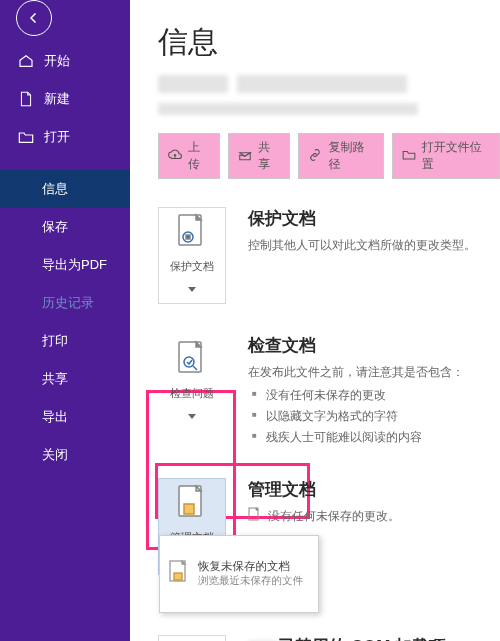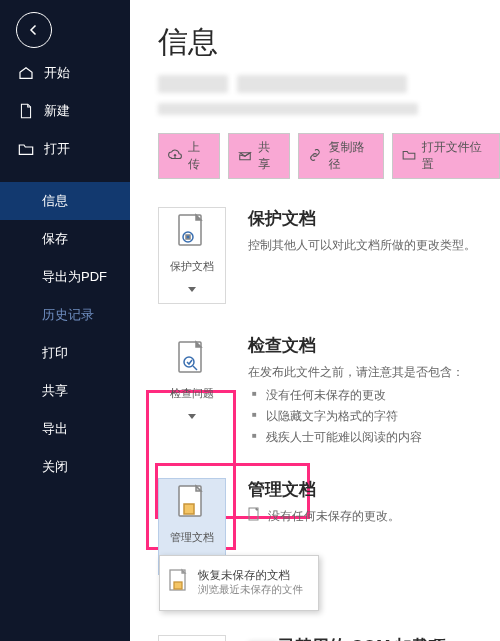--- a/index.html
+++ b/index.html
@@ -1,17 +1,17 @@
 <!DOCTYPE html>
 <html><head>
 <meta charset="utf-8">
 <style>
 * { margin:0; padding:0; box-sizing:border-box; font-family:"Microsoft YaHei","Segoe UI",sans-serif; }
 body { width:500px; height:641px; background:#fff; overflow:hidden; display:flex; }
-.sidebar { width:130px; background:#0f172a; color:#fff; padding-top:12px; position:relative; z-index:1;}
+.sidebar { width:130px; background:#4c1d95; color:#fff; position:relative; z-index:1;}
 .back { width:36px; height:36px; border:1.5px solid #fff; border-radius:50%; margin-left:16px; margin-bottom:6px; display:flex; align-items:center; justify-content:center; cursor:pointer;}
 .back svg { stroke:#fff; }
 .nav-item { display:flex; align-items:center; gap:10px; padding:10px 18px; font-size:13px; cursor:pointer; }
 .nav-item.text-only { padding-left:42px; }
 .nav-item.selected { background:#12396f; }
 .nav-item.disabled { color:#6f8ec0; cursor:default; }
 .nav-icon { width:16px; height:16px; display:flex; align-items:center; justify-content:center; }
 .highlight-red { border:3px solid #ff2a7f; position:absolute; pointer-events:none; }
 .main { flex:1; padding:22px 0 0 28px; color:#333; }
 .title { font-size:30px; color:#2a2a2a; margin-bottom:12px; }
@@ -23,21 +23,21 @@
 .section { display:flex; gap:22px; margin-bottom:30px; position:relative; }
 .tile { width:68px; display:flex; flex-direction:column; align-items:center; gap:6px; border:1px solid transparent; padding:4px 2px 6px; cursor:pointer; position:relative;}
 .tile .tile-icon { width:42px; height:42px; display:flex; align-items:center; justify-content:center; }
 .tile-label { font-size:11px; color:#555; text-align:center; line-height:1.2;}
 .tile.active { background:#dbe6f4; border-color:#b8cde8;}
 .section-body h3 { font-size:17px; color:#2a2a2a; margin-bottom:6px; font-weight:600;}
 .section-body p { font-size:12px; color:#666; line-height:1.5;}
 .section-body ul { list-style:none; padding-left:4px; margin-top:4px;}
 .section-body li { font-size:12px; color:#666; padding:2px 0 2px 14px; position:relative;}
 .section-body li:before { content:"■"; font-size:8px; color:#8a8a8a; position:absolute; left:0; top:4px;}
-.dropdown { position:absolute; left:0; top:76px; background:#fff; border:1px solid #cfcfcf; box-shadow:2px 2px 6px rgba(0,0,0,.2); padding:8px 0; width:160px; z-index:3;}
+.dropdown { position:absolute; left:0; top:56px; background:#fff; border:1px solid #cfcfcf; box-shadow:2px 2px 6px rgba(0,0,0,.2); padding:19px 0; width:160px; z-index:3;}
 .dropdown-item { display:flex; gap:8px; padding:4px 8px; cursor:pointer;}
 .dropdown-item .dt { font-size:11.5px; color:#444;}
 .dropdown-item .ds { font-size:10.5px; color:#888; line-height:1.2;}
 .below-icon{display:inline-block;}
 </style>
 </head>
 <body>
 
 <div class="sidebar">
   <div class="back">

